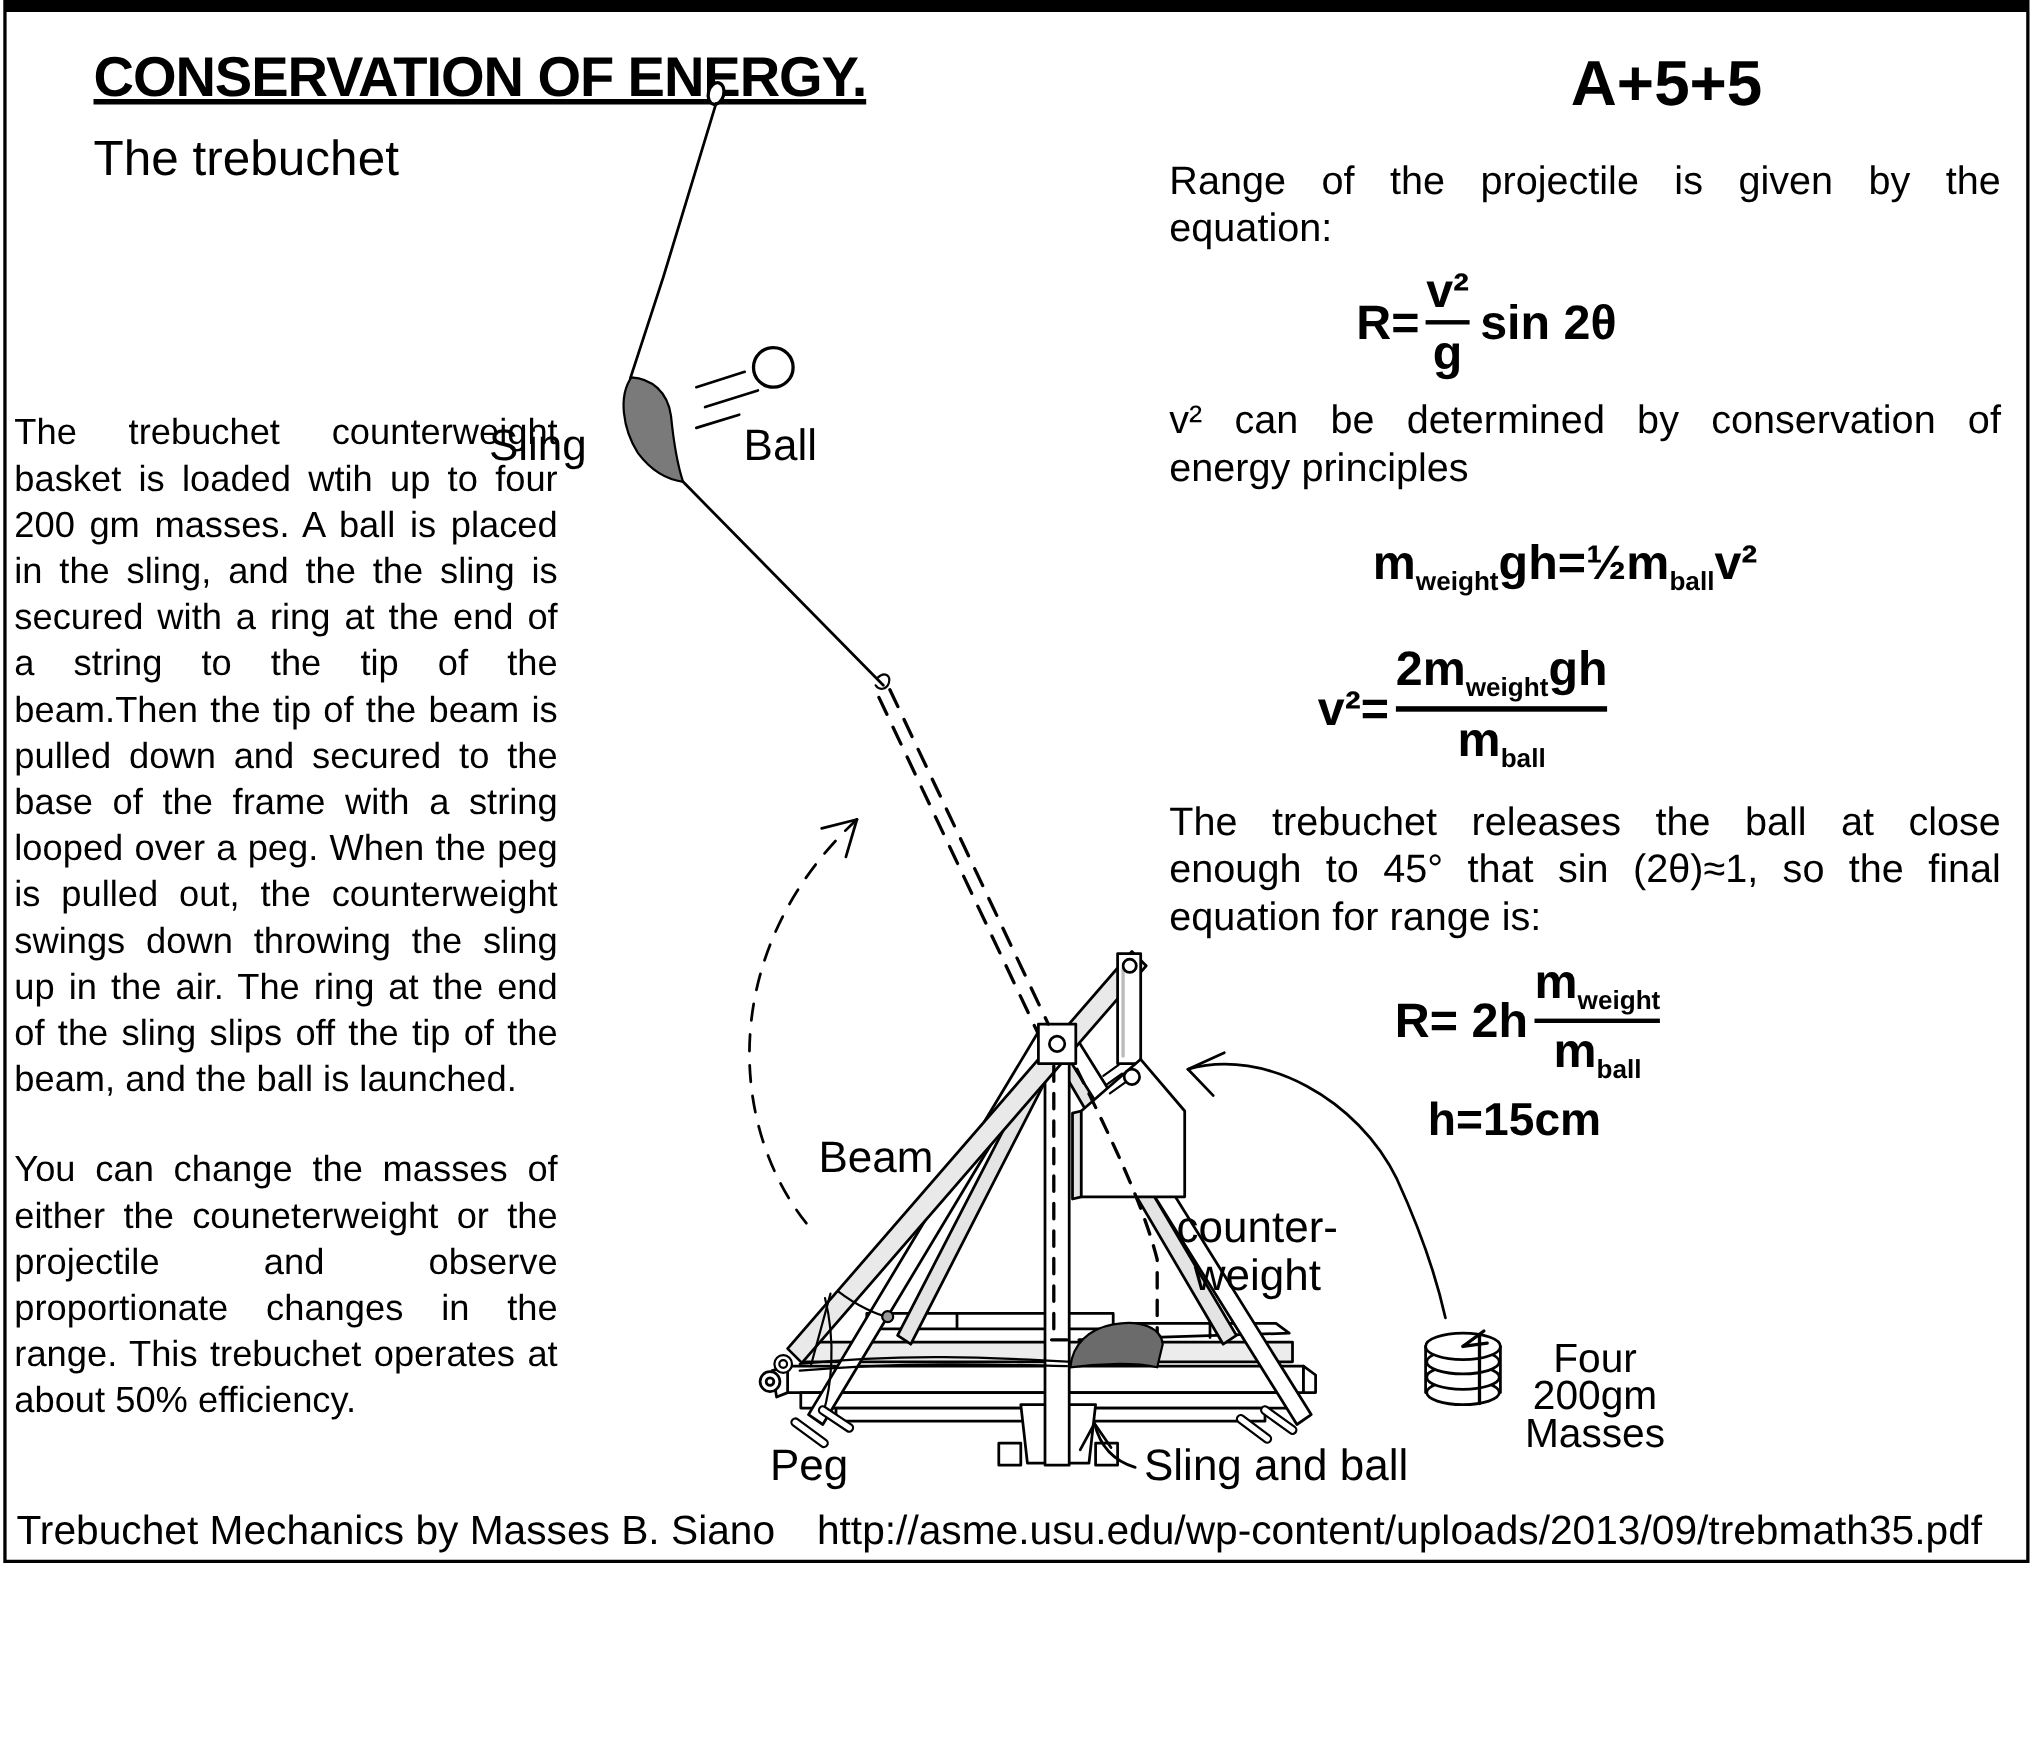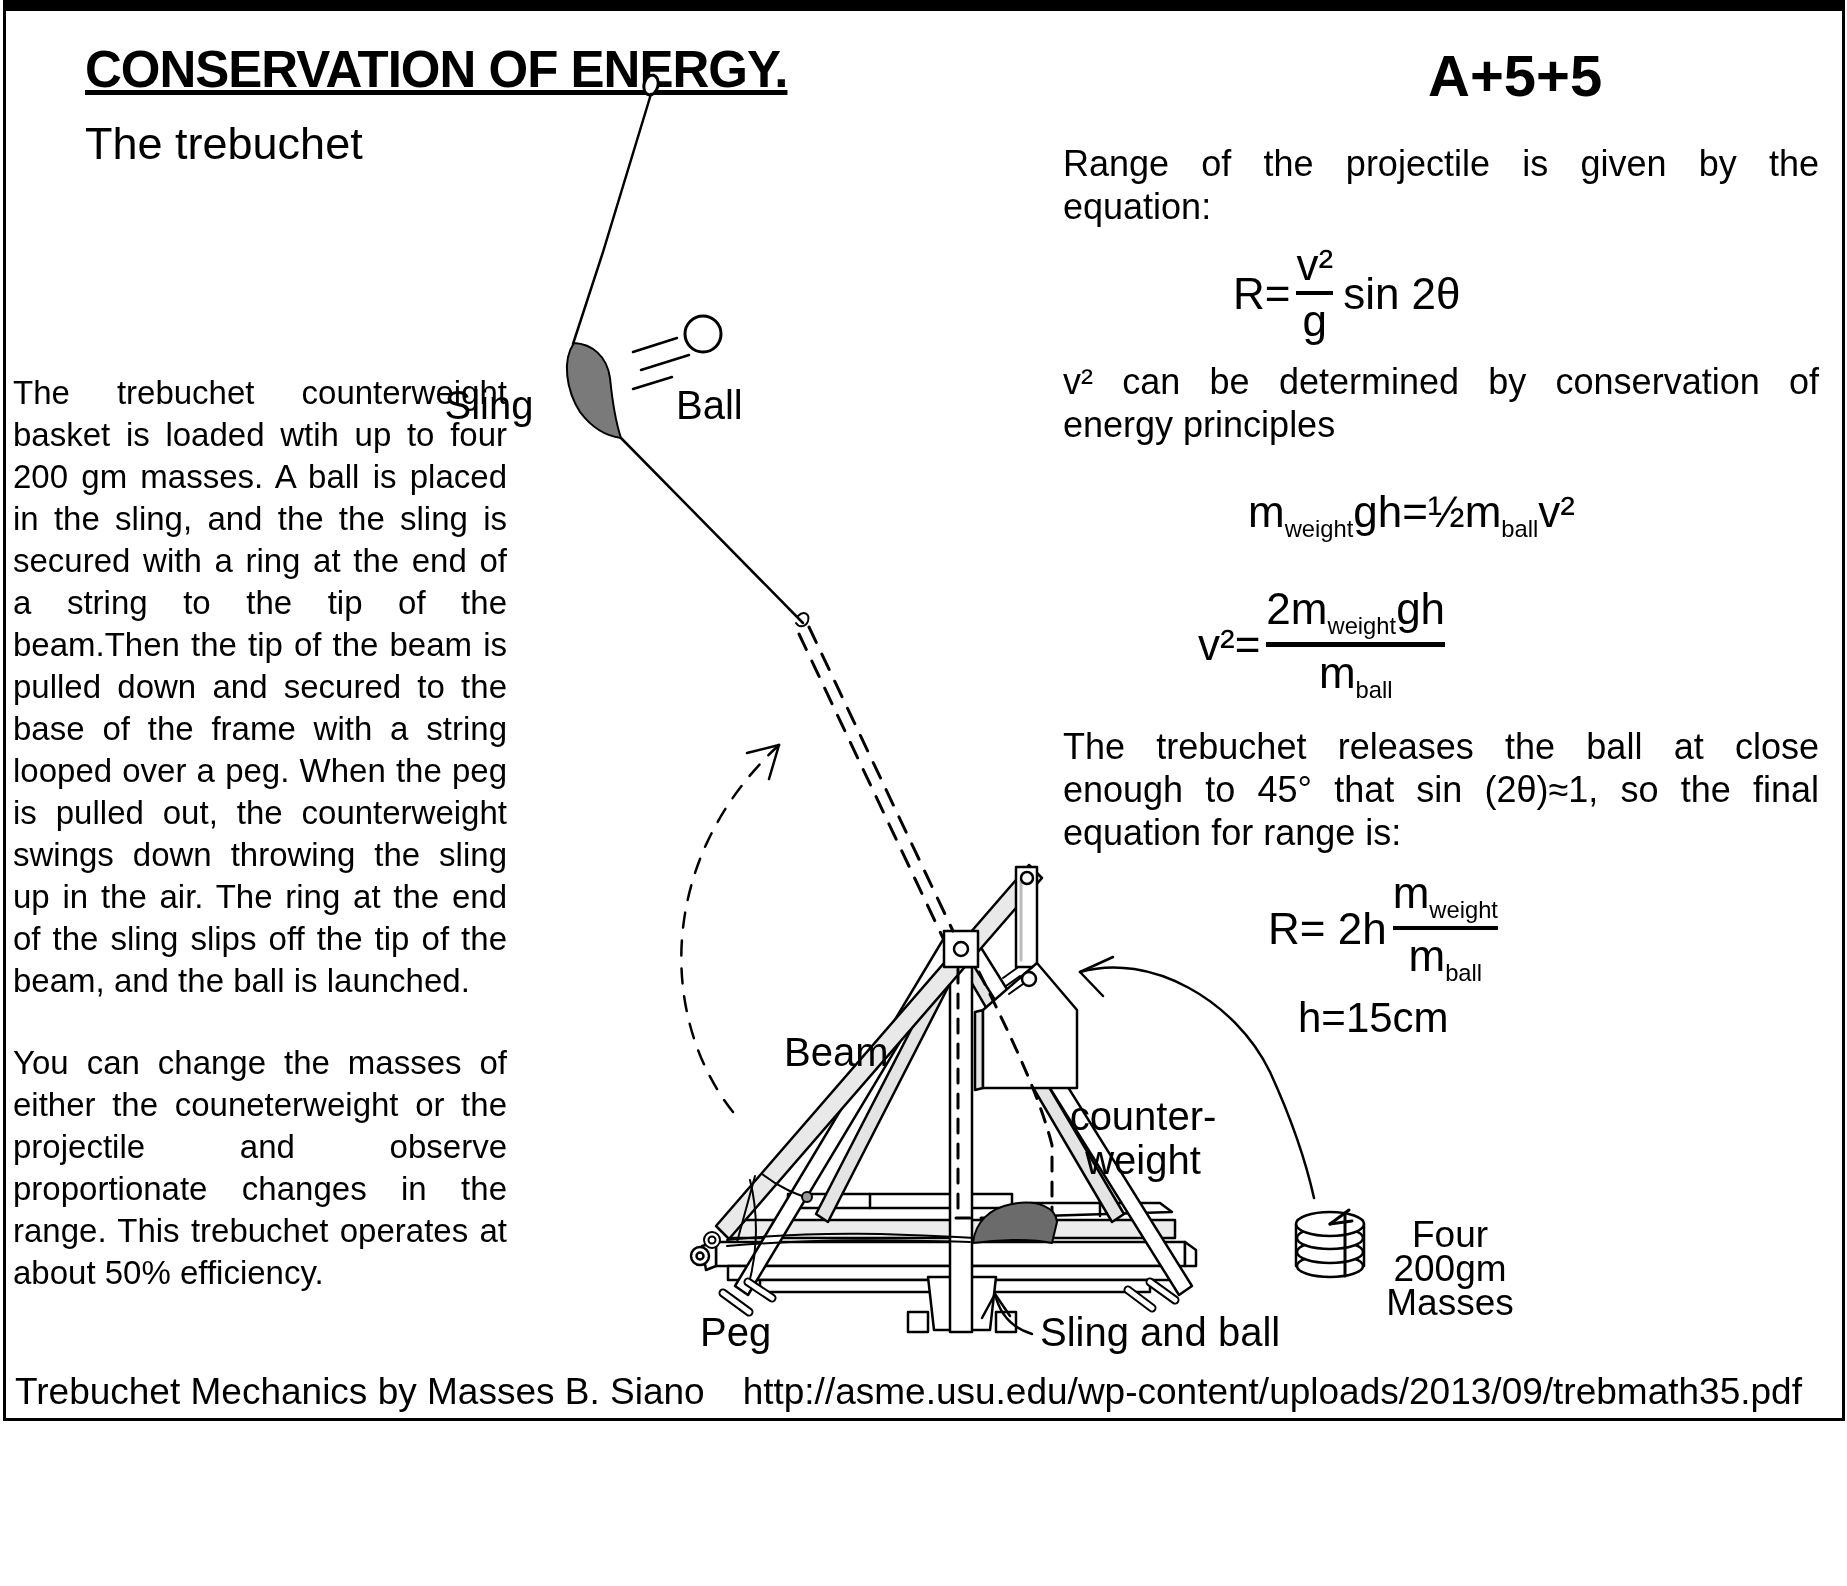--- a/index.html
+++ b/index.html
@@ -9,21 +9,21 @@
   }
   .frame{position:absolute;left:3px;top:0;width:1842px;height:1421px;
     border:3px solid #000;border-top:11px solid #000;box-sizing:border-box;}
   .title{position:absolute;left:85px;top:40px;font-size:51px;font-weight:bold;letter-spacing:-1px;text-decoration:underline;}
   .subtitle{position:absolute;left:85px;top:118px;font-size:45px;}
   .code{position:absolute;left:1428px;top:42px;font-size:58px;font-weight:bold;}
   .leftcol{position:absolute;left:13px;top:372px;width:494px;font-size:33px;line-height:42px;text-align:justify;}
   .leftcol p{margin:0 0 40px 0;}
   .rightcol{position:absolute;left:1063px;top:142px;width:756px;font-size:36px;line-height:43px;}
   .rightcol p{margin:0;text-align:justify;}
-  .eq{font-size:44px;white-space:nowrap;}
+  .eq{font-size:44px;white-space:nowrap;font-weight:bold;}
   .eq .lhs,.eq .tail{display:inline-block;vertical-align:middle;}
   .eq .tail{margin-left:10px;}
   .frac{display:inline-block;vertical-align:middle;text-align:center;margin-left:6px;line-height:1.05;}
   .frac .bar{display:block;border-top:5px solid #000;margin:3px 0;}
   .frac.thin .bar{border-top-width:4px;}
   .ssub{font-size:0.54em;vertical-align:-0.42em;letter-spacing:0;}
   .eq1{margin:14px 0 0 170px;}
   .eq2{margin:44px 0 0 185px;font-size:44px;}
   .eq3{margin:36px 0 0 135px;}
   .eq4{margin:20px 0 0 135px;}
@@ -193,21 +193,21 @@
     <line x1="1296" y1="1224" x2="1296" y2="1266"></line>
     <line x1="1364" y1="1224" x2="1364" y2="1266"></line>
     <line x1="1345" y1="1213" x2="1345" y2="1276" stroke-width="3"></line>
     <line x1="1330" y1="1224" x2="1349" y2="1210" stroke-width="3"></line>
     <line x1="1330" y1="1224" x2="1352" y2="1221" stroke-width="3"></line>
   </g>
 </svg>
 
 <div class="dlabel" style="left:430px;top:383px;width:118px;text-align:center;">Sling</div>
 <div class="dlabel" style="left:676px;top:383px;">Ball</div>
-<div class="dlabel" style="left:784px;top:1030px;">Beam</div>
+<div class="dlabel" style="left:744px;top:1030px;">Beam</div>
 <div class="dlabel center" style="left:1063px;top:1094px;width:160px;">
   <span>counter-</span>
   <span>weight</span>
 </div>
 <div class="dlabel" style="left:700px;top:1310px;">Peg</div>
 <div class="dlabel" style="left:1040px;top:1310px;">Sling and ball</div>
 <div class="masses-label">
   <span>Four</span>
   <span>200gm</span>
   <span>Masses</span>

